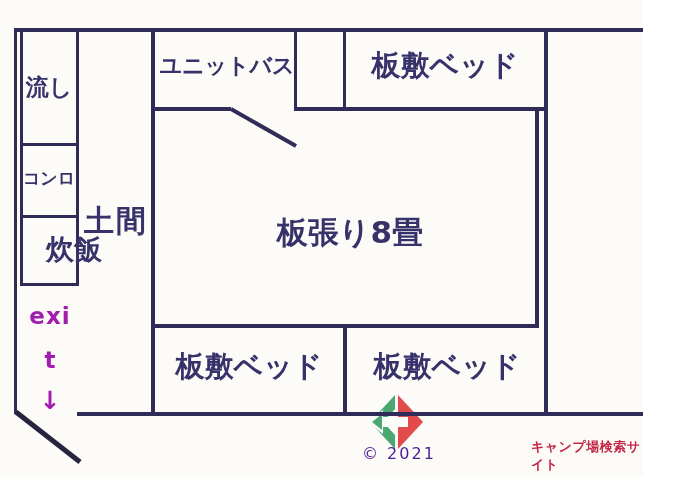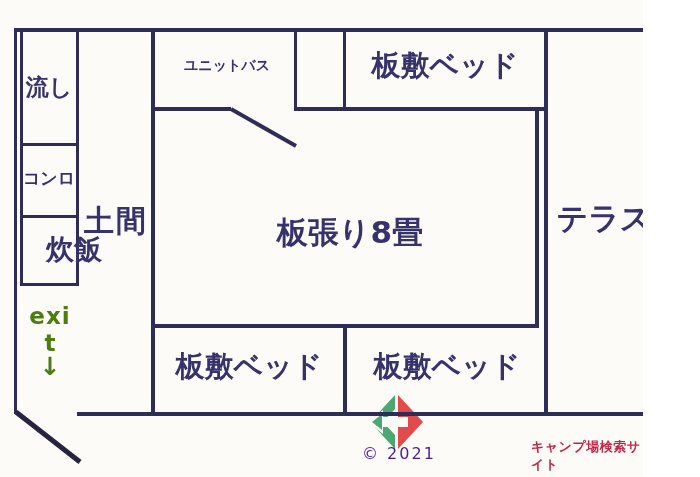--- a/index.html
+++ b/index.html
@@ -10,22 +10,22 @@
   .wall{position:absolute;background:#2f2d58;}
   .lbl{
     position:absolute;transform:translate(-50%,-50%);
     color:#37336a;font-weight:700;white-space:nowrap;z-index:3;
     font-family:"DejaVu Sans","Liberation Sans",sans-serif;
   }
   .diag{position:absolute;left:0;top:0;z-index:2;}
   .walls-layer .wall{z-index:2;}
   .exit-block{
     position:absolute;left:27px;top:303px;width:46px;z-index:3;
-    display:flex;flex-direction:column;align-items:center;gap:1px;
-    color:#4d7c0f;font-weight:600;
+    display:flex;flex-direction:column;align-items:center;gap:18px;
+    color:#a21caf;font-weight:600;
   }
   .exit-block .l1{font-size:23px;letter-spacing:1px;}
   .exit-block .l2{font-size:23px;}
   .exit-block .arr{font-size:25px;font-weight:700;line-height:20px;}
   
   .wm-icon{position:absolute;left:368px;top:393px;z-index:1;}
   .wm-brand{
     position:absolute;left:433px;top:391px;z-index:4;
     font-family:"Liberation Serif","DejaVu Serif",serif;
     font-size:45px;font-weight:700;letter-spacing:-1px;color:#4a4a4a;line-height:1;
@@ -81,24 +81,23 @@
 
   <svg class="diag" width="700" height="477" viewBox="0 0 700 477">
     <line x1="231" y1="109" x2="296" y2="146" stroke="#2f2d58" stroke-width="4"></line>
     <line x1="16" y1="412" x2="80" y2="462" stroke="#26243f" stroke-width="5"></line>
   </svg>
 
   <div class="lbl" style="left:49px;top:87px;font-size:23px;">流し</div>
   <div class="lbl" style="left:49px;top:178px;font-size:17px;">コンロ</div>
   <div class="lbl" style="left:50px;top:250px;font-size:28px;margin-left:24px;">炊飯</div>
   <div class="lbl" style="left:116px;top:221px;font-size:30px;letter-spacing:2px;">土間</div>
-  <div class="lbl" style="left:227px;top:66px;font-size:14px;">ユニットバス</div>
+  <div class="lbl" style="left:227px;top:66px;font-size:22px;">ユニットバス</div>
   <div class="lbl" style="left:445px;top:66px;font-size:29px;">板敷ベッド</div>
   <div class="lbl" style="left:350px;top:233px;font-size:31px;text-align:right;">板張り8畳</div>
-  <div class="lbl" style="left:604px;top:219px;font-size:31px;">テラス</div>
   <div class="lbl" style="left:249px;top:367px;font-size:29px;">板敷ベッド</div>
   <div class="lbl" style="left:447px;top:367px;font-size:29px;">板敷ベッド</div>
 
   <div class="exit-block">
     <span class="l1">exi</span>
     <span class="l2">t</span>
     <span class="arr">↓</span>
   </div>
 
   <div class="wm-tagline">キャンプ場検索サイト</div>

